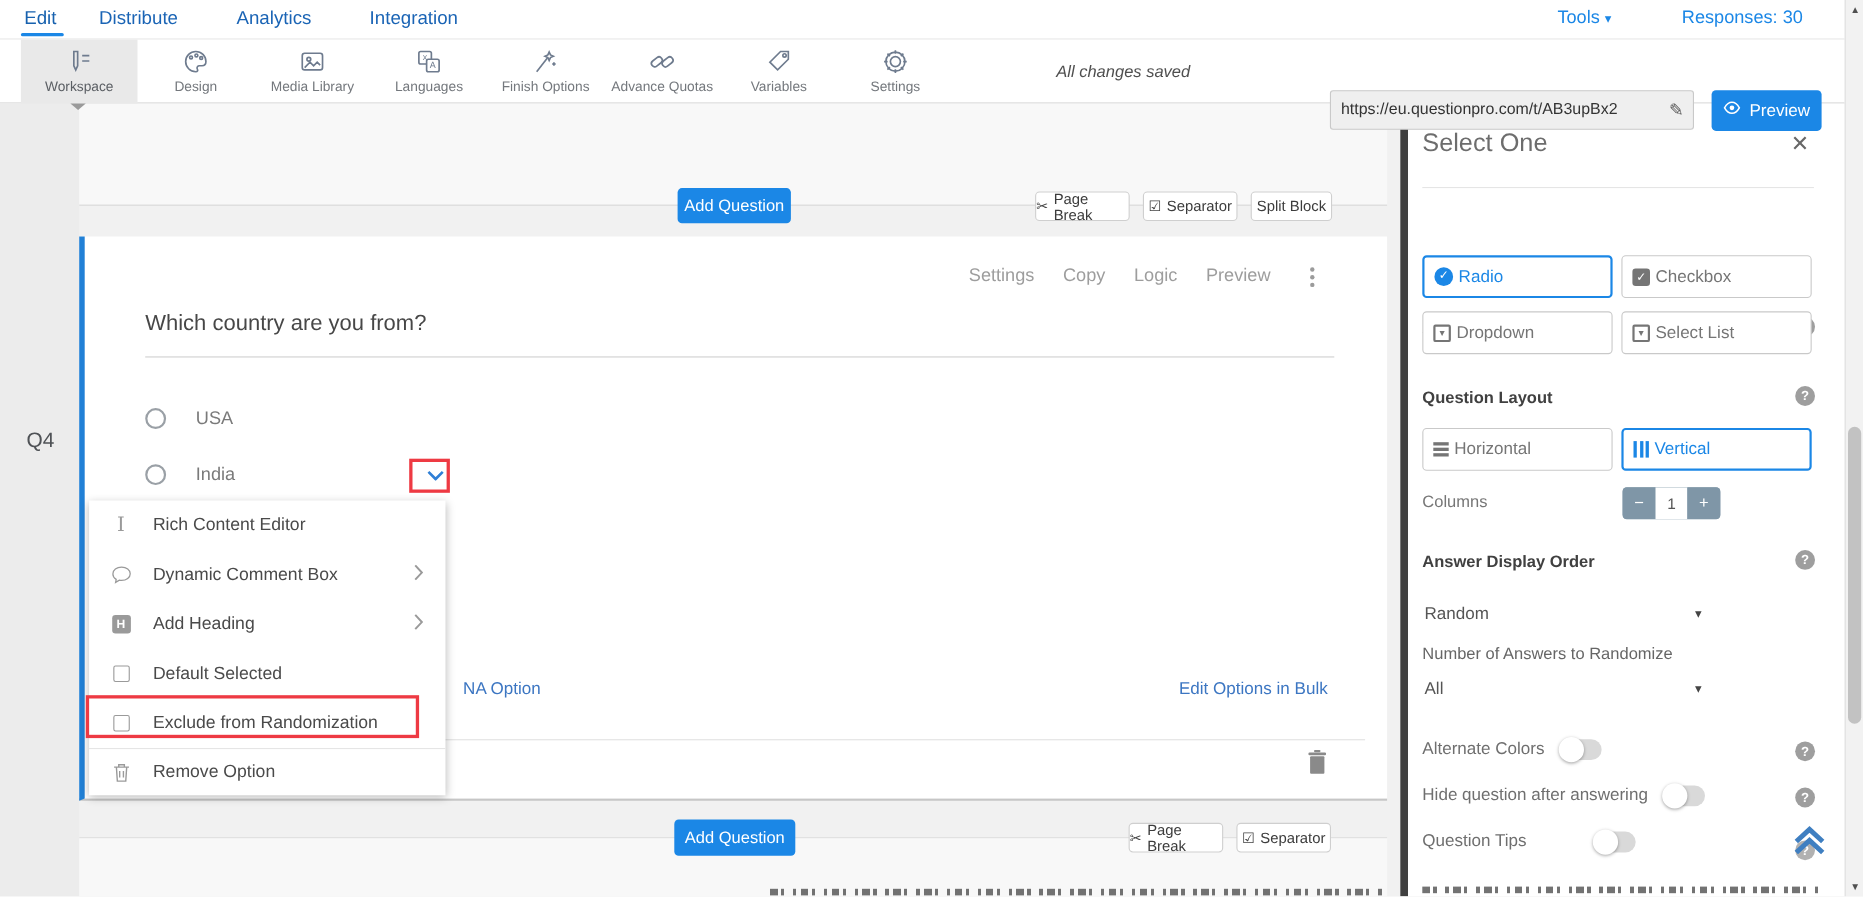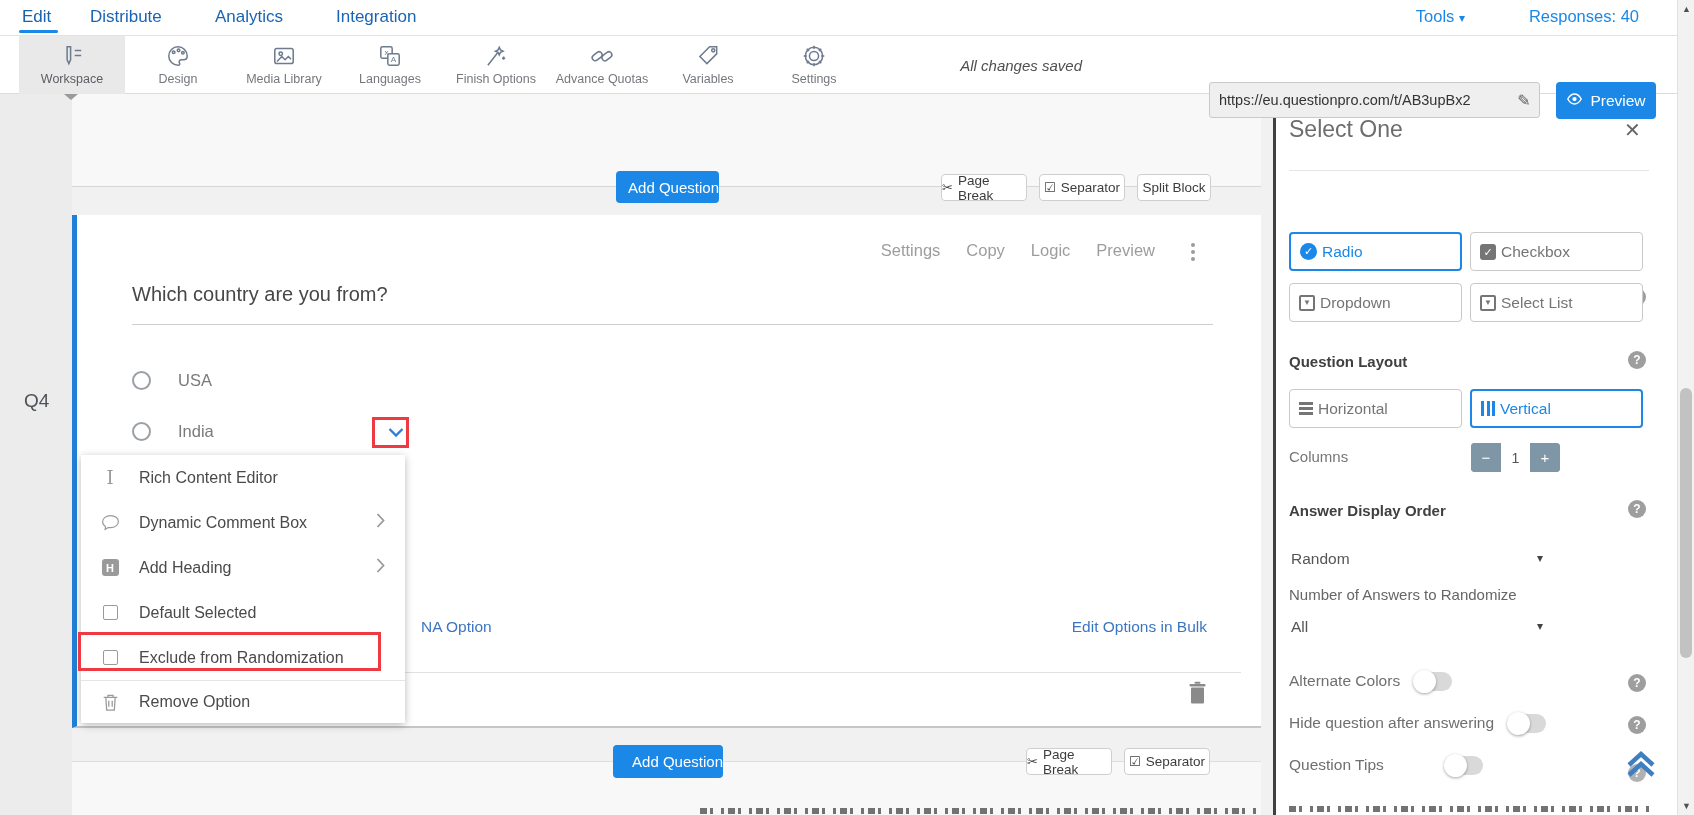--- a/index.html
+++ b/index.html
@@ -31,21 +31,21 @@
   .btn-preview { position:absolute; left:1556px; top:46px; width:100px; height:37px; background:#1b87e6; border:none; border-radius:4px; color:#fff; font-size:15.5px; display:flex; align-items:center; justify-content:center; gap:7px; cursor:pointer; font-family:inherit; }
 
   
   .gutter { position:absolute; left:0; top:94px; width:72px; height:721px; background:#ececec; }
   .q-code { position:absolute; left:24px; top:296px; font-size:19px; color:#4f5256; }
   .canvas { position:absolute; left:72px; top:94px; width:1201px; height:721px; background:#f1f1f1; }
   .card-prev { position:absolute; left:72px; top:94px; width:1189px; height:93px; background:#f8f8f8; border-bottom:1px solid #d6d6d6; }
   .card-next { position:absolute; left:72px; top:761px; width:1189px; height:54px; background:#f8f8f8; border-top:1px solid #dedede; }
   .zone-below { position:absolute; left:72px; top:729px; width:1189px; height:32px; background:#f1f1f1; }
 
-  .btn-add-q { position:absolute; background:#1b87e6; color:#fff; border:none; border-radius:4px; font-size:15px; font-family:inherit; cursor:pointer; z-index:8;text-align:right; }
+  .btn-add-q { position:absolute; background:#1b87e6; color:#fff; border:none; border-radius:4px; font-size:15px; font-family:inherit; cursor:pointer; z-index:8; }
   .ins-btn { position:absolute; background:#fff; border:1px solid #cfcfcf; border-radius:4px; font-size:13.5px; color:#3c3c3c; display:flex; align-items:center; justify-content:center; gap:5px; cursor:pointer; z-index:8; font-family:inherit; }
   .ins-ic { font-size:13px; color:#444; }
 
   
   .q-card { position:absolute; left:72px; top:215px; width:1189px; height:513px; background:#fff; border-left:5px solid #2180d6; border-bottom:2px solid #c6c6c6; }
   .q-actions { position:absolute; top:26px; right:106px; display:flex; gap:26px; font-size:16.5px; color:#9d9d9d; }
   .q-actions span { cursor:pointer; }
   .q-dots { position:absolute; top:26px; right:64px; display:flex; flex-direction:column; gap:3px; cursor:pointer; padding:2px; }
   .q-dots i { width:4px; height:4px; border-radius:50%; background:#9b9b9b; }
   .q-title { position:absolute; left:55px; top:68px; font-size:20px; color:#474747; cursor:text; }
@@ -66,21 +66,21 @@
   .ctx-ic svg { stroke:#9a9a9a; fill:none; stroke-width:1.5; }
   .ctx-label { font-size:16px; color:#4a4a4a; }
   .ctx-sub { position:absolute; right:20px; }
   .ctx-divider { height:1px; background:#e5e5e5; margin:0 0; }
   .serif-I { font-family:"DejaVu Serif","Liberation Serif",serif; font-size:18px; color:#9a9a9a; }
   .h-badge { width:17px; height:17px; background:#9a9a9a; border-radius:3px; color:#fff; font-size:11px; font-weight:bold; display:flex; align-items:center; justify-content:center; }
   .cbx { width:15px; height:15px; border:1.6px solid #9a9a9a; border-radius:2px; }
   .red-box { position:absolute; border:3px solid #ee3a43; z-index:60; pointer-events:none; }
 
   
-  .sidebar { position:absolute; left:1273px; top:94px; width:404px; height:721px; background:#fff; border-left:3px solid #404040; }
+  .sidebar { position:absolute; left:1273px; top:94px; width:404px; height:721px; background:#fff; border-left:7px solid #404040; }
   .sb-title { position:absolute; left:13px; top:22px; font-size:23px; color:#6d6d6d; }
   .sb-close { position:absolute; left:348px; top:24px; font-size:20px; font-weight:bold; color:#676767; cursor:pointer; }
   .sb-divider { position:absolute; left:13px; right:28px; top:76px; height:1px; background:#e5e5e5; }
   .sb-h { position:absolute; left:13px; font-size:15px; font-weight:bold; color:#404040; }
   .help { position:absolute; left:352px; width:18px; height:18px; background:#9e9e9e; border-radius:50%; color:#fff; font-size:12px; font-weight:bold; text-align:center; line-height:18px; cursor:pointer; }
   .type-btn { position:absolute; width:173px; height:39px; border:1px solid #c9c9c9; border-radius:4px; background:#fff; display:flex; align-items:center; gap:5px; padding-left:9px; cursor:pointer; font-size:15.5px; color:#757575; }
   .type-btn.sel { border:2px solid #1b87e6; color:#1b87e6; }
   .ic-radio-sel { width:17px; height:17px; background:#1b87e6; border-radius:50%; color:#fff; font-size:11px; text-align:center; line-height:17px; }
   .ic-check { width:16px; height:16px; background:#757575; border-radius:3px; color:#fff; font-size:11px; text-align:center; line-height:16px; }
   .ic-dd { width:16px; height:16px; border:2px solid #757575; border-radius:2px; color:#757575; font-size:8px; text-align:center; line-height:12px; }
@@ -111,21 +111,21 @@
 
 <div id="app">
 
   <div class="topnav">
     <span class="nav-item active" style="left:22px">Edit</span>
     <span class="nav-underline"></span>
     <span class="nav-item" style="left:90px">Distribute</span>
     <span class="nav-item" style="left:215px">Analytics</span>
     <span class="nav-item" style="left:336px">Integration</span>
     <span class="nav-right" style="right:212px"><span>Tools</span> <span class="caret">▾</span></span>
-    <span class="nav-right" style="right:38px">Responses: 40</span>
+    <span class="nav-right" style="right:38px">Responses: 30</span>
   </div>
 
   <div class="toolbar">
     <div class="tb-tab selected" style="left:19px">
       <div class="tb-icon">
           <svg width="26" height="26" viewBox="0 0 24 24">
             <path d="M7.5 3.5v12l1.6 3.5 1.6-3.5v-12z"></path>
             <path d="M14.5 7h6M14.5 11.5h6"></path>
           </svg>
         </div>

